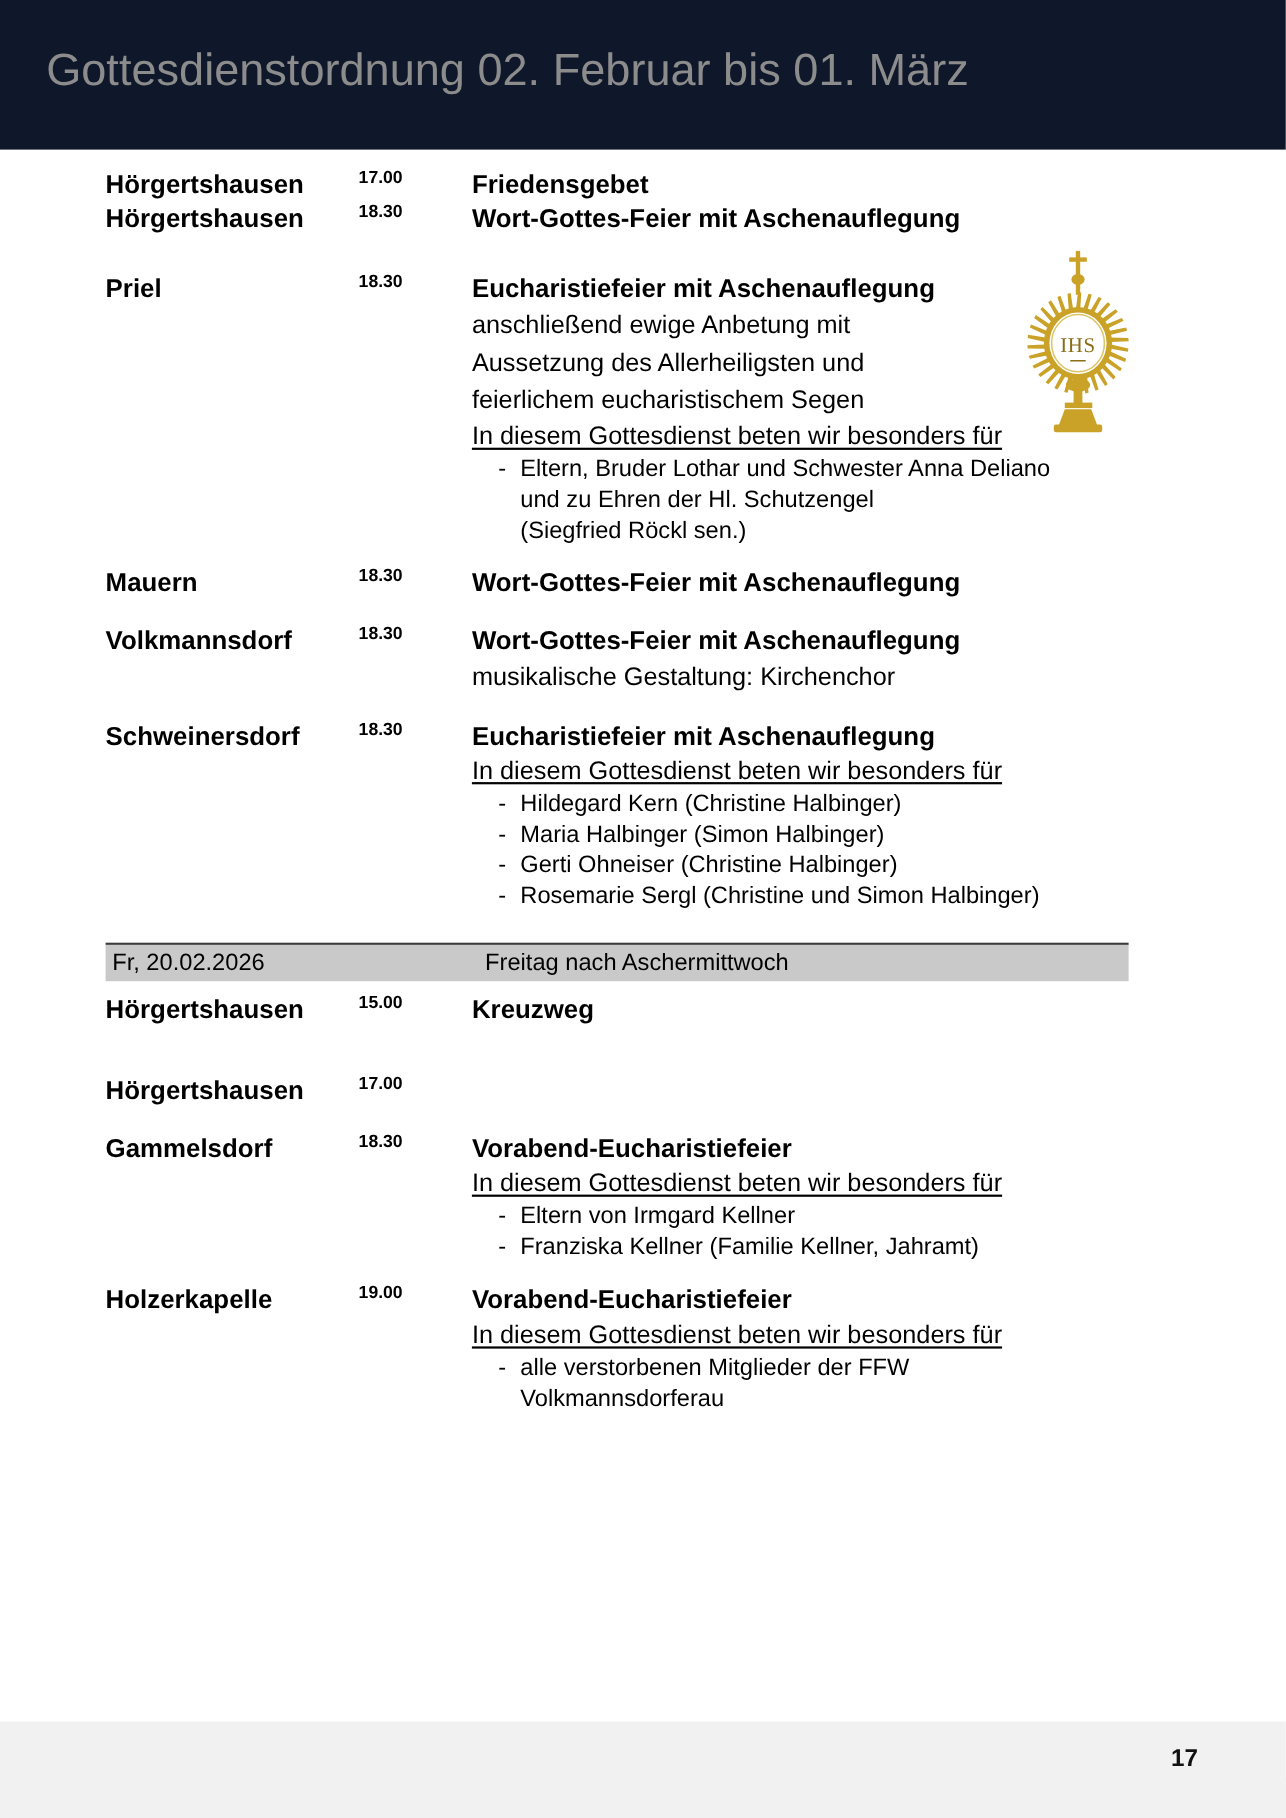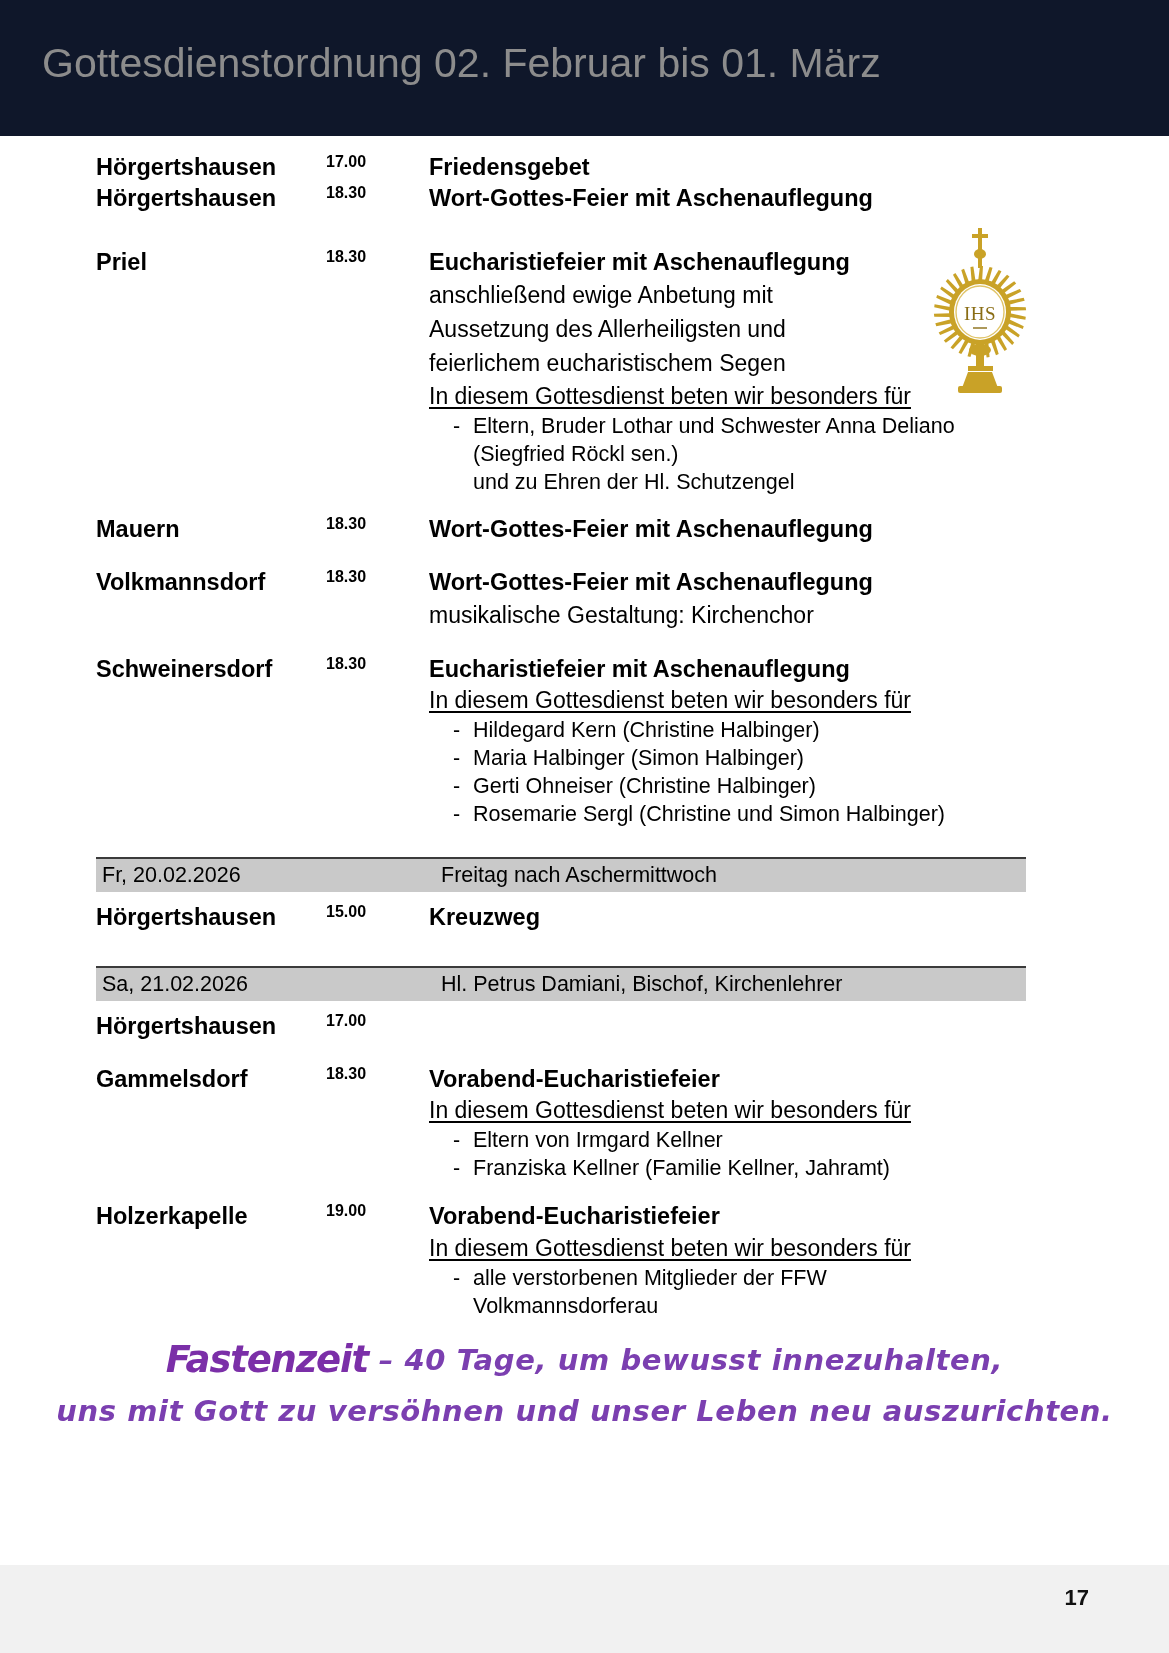--- a/index.html
+++ b/index.html
@@ -307,22 +307,22 @@
       <div class="svc-body">
         <div class="svc-title">Eucharistiefeier mit Aschenauflegung</div>
         <div class="svc-sub">anschließend ewige Anbetung mit</div>
         <div class="svc-sub">Aussetzung des Allerheiligsten und</div>
         <div class="svc-sub">feierlichem eucharistischem Segen</div>
         <div class="intent-head">In diesem Gottesdienst beten wir besonders für</div>
         <ul class="intent-list">
           <li class="intent-item">
             <span class="dash">-</span>
             <span>Eltern, Bruder Lothar und Schwester Anna Deliano</span>
+            <span class="cont">und zu Ehren der Hl. Schutzengel</span>
             <span class="cont">(Siegfried Röckl sen.)</span>
-            <span class="cont">und zu Ehren der Hl. Schutzengel</span>
           </li>
         </ul>
       </div>
     </div>
 
     <div class="sp-18"></div>
 
     <div class="svc-row">
       <div class="svc-place">Mauern</div>
       <div class="svc-time">18.30</div>
@@ -385,26 +385,20 @@
     <div class="svc-row">
       <div class="svc-place">Hörgertshausen</div>
       <div class="svc-time">15.00</div>
       <div class="svc-body">
         <div class="svc-title">Kreuzweg</div>
       </div>
     </div>
 
     <div class="sp-34"></div>
 
-    <div class="date-bar-wrap">
-      <div class="date-bar">
-        <div class="date-bar-date">Sa, 21.02.2026</div>
-        <div class="date-bar-desc">Hl. Petrus Damiani, Bischof, Kirchenlehrer</div>
-      </div>
-    </div>
 
     <div class="sp-10"></div>
 
     <div class="svc-row">
       <div class="svc-place">Hörgertshausen</div>
       <div class="svc-time">17.00</div>
     </div>
 
     <div class="sp-22"></div>
 
@@ -440,24 +434,18 @@
             <span class="dash">-</span>
             <span>alle verstorbenen Mitglieder der FFW</span>
             <span class="cont">Volkmannsdorferau</span>
           </li>
         </ul>
       </div>
     </div>
 
   </div>
 
-  <div class="fasten-block">
-    <div class="fasten-line1">
-      <span class="fasten-word">Fastenzeit</span><span class="fasten-rest"> – 40 Tage, um bewusst innezuhalten,</span>
-    </div>
-    <div class="fasten-line2">uns mit Gott zu versöhnen und unser Leben neu auszurichten.</div>
-  </div>
 
   <div class="footer-band">
     <div class="page-number">17</div>
   </div>
 
 </div>
 
 </body></html>

